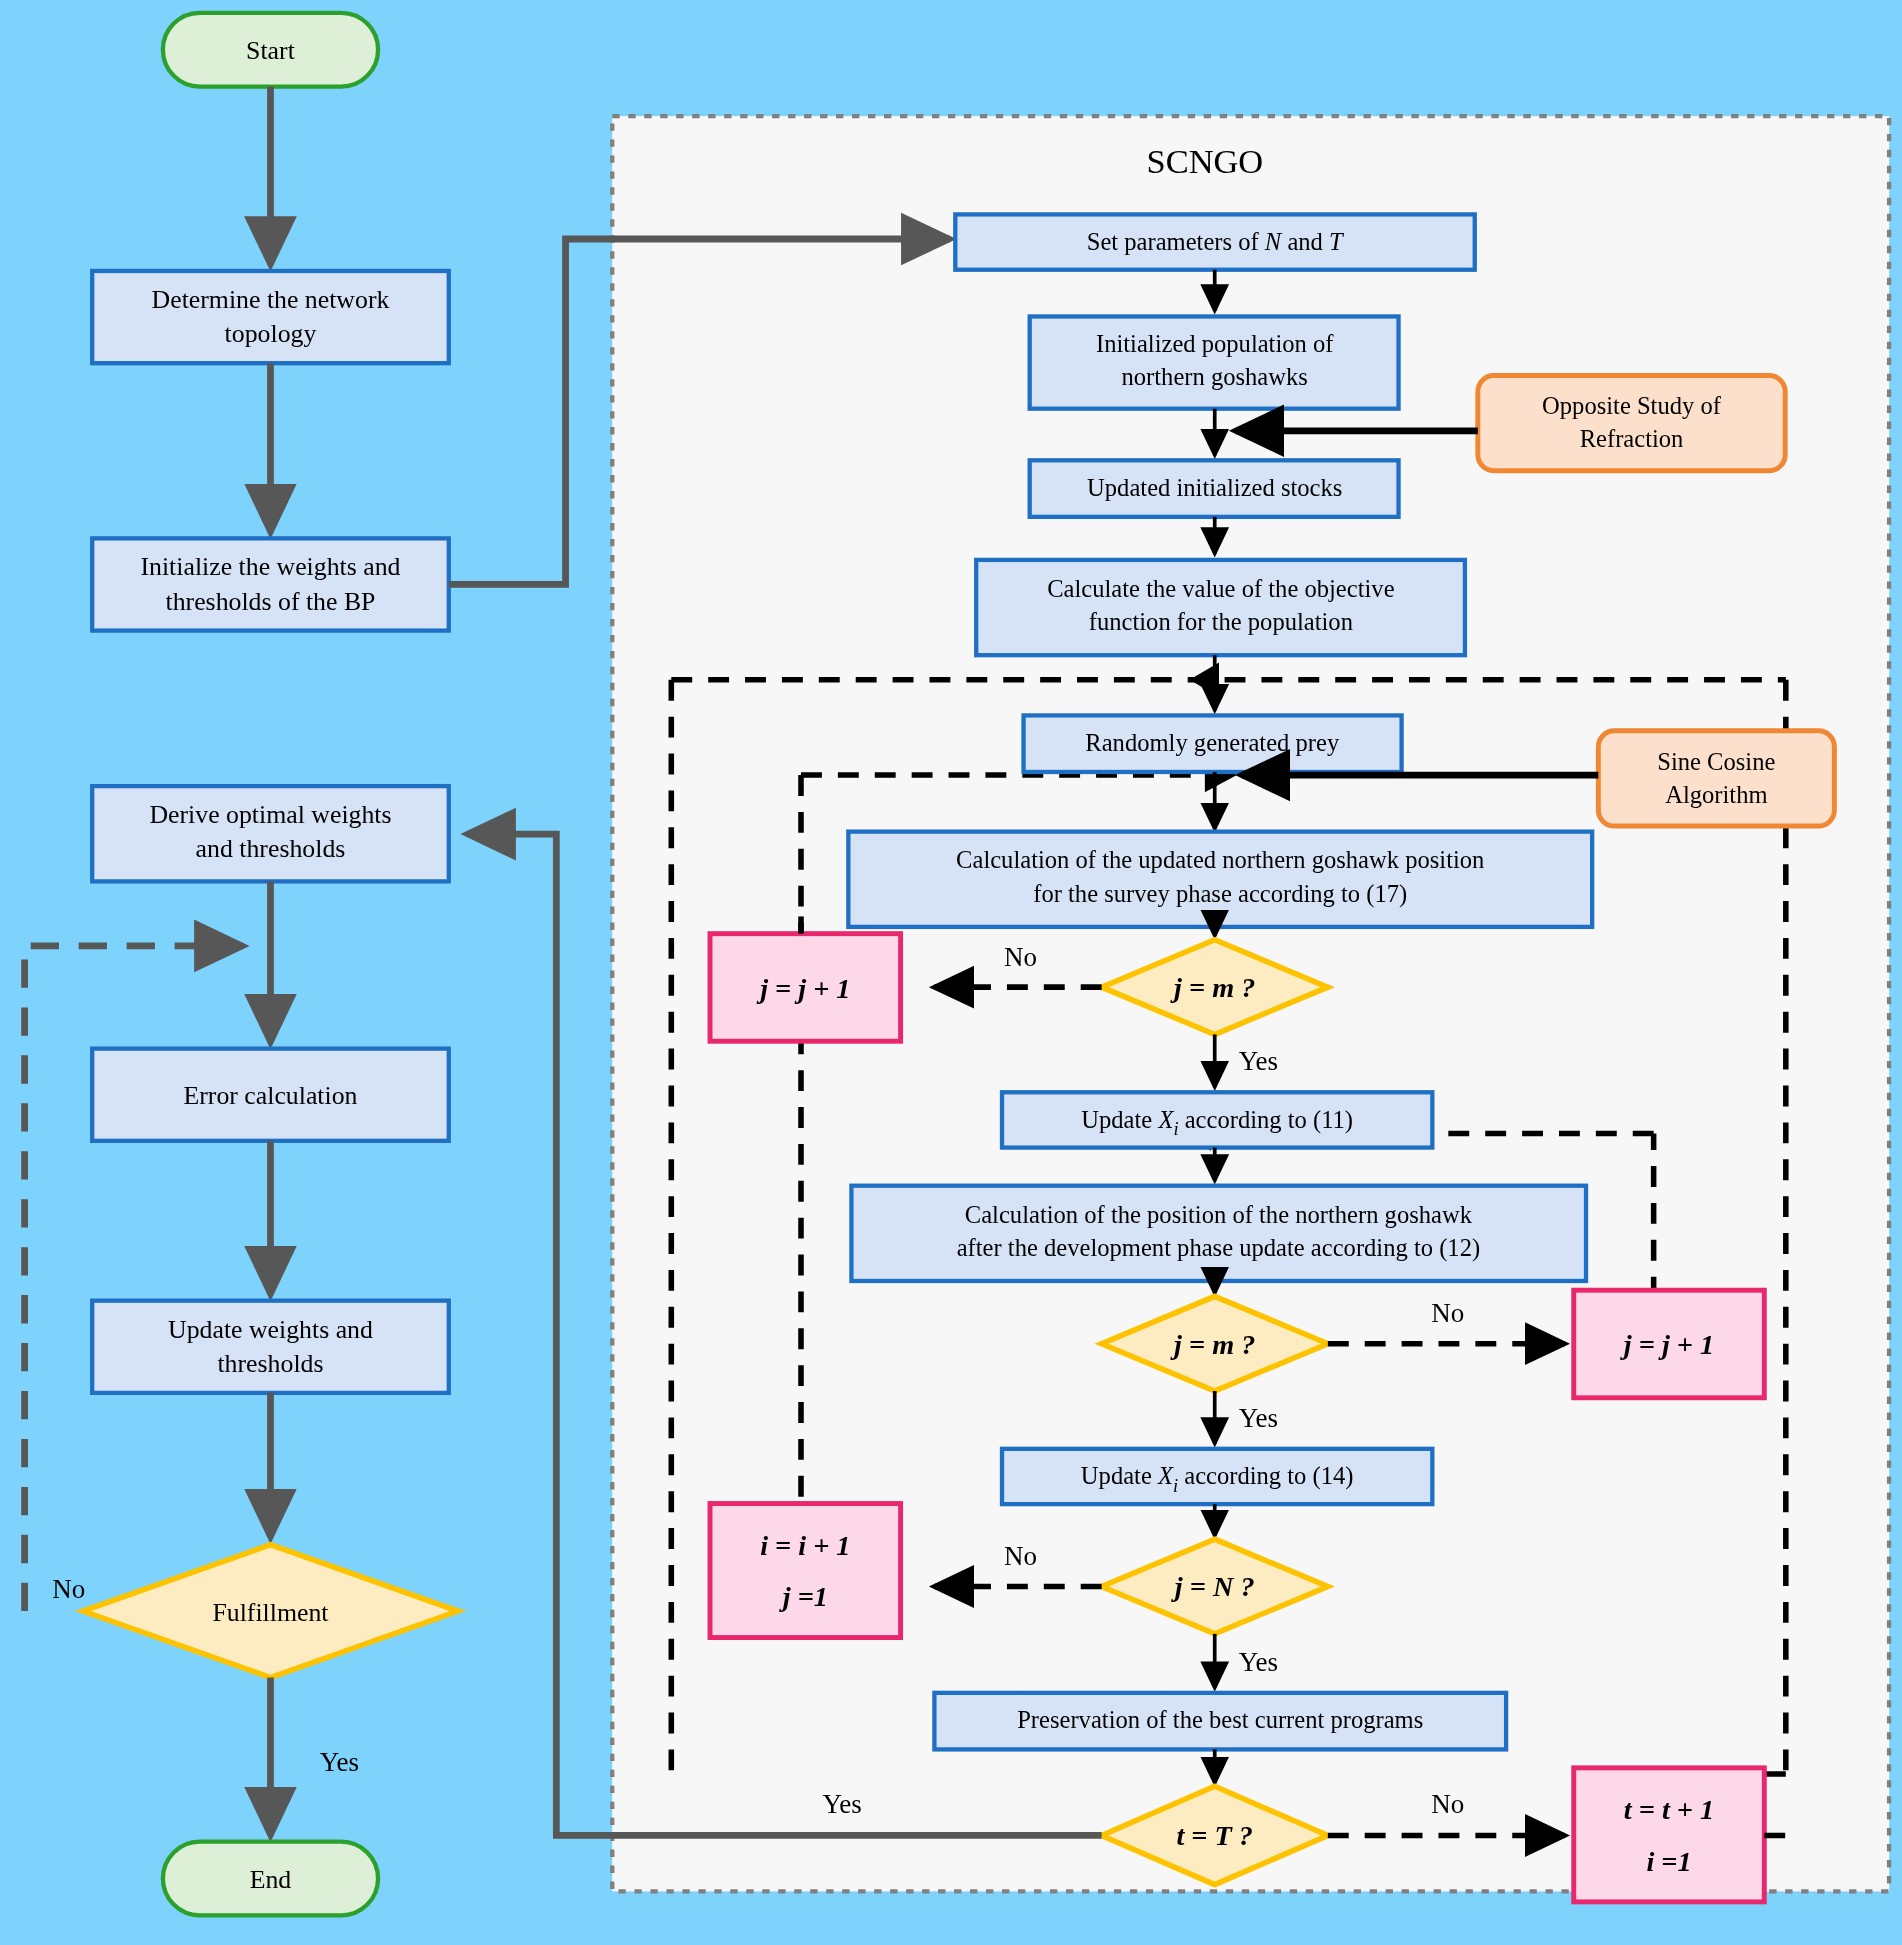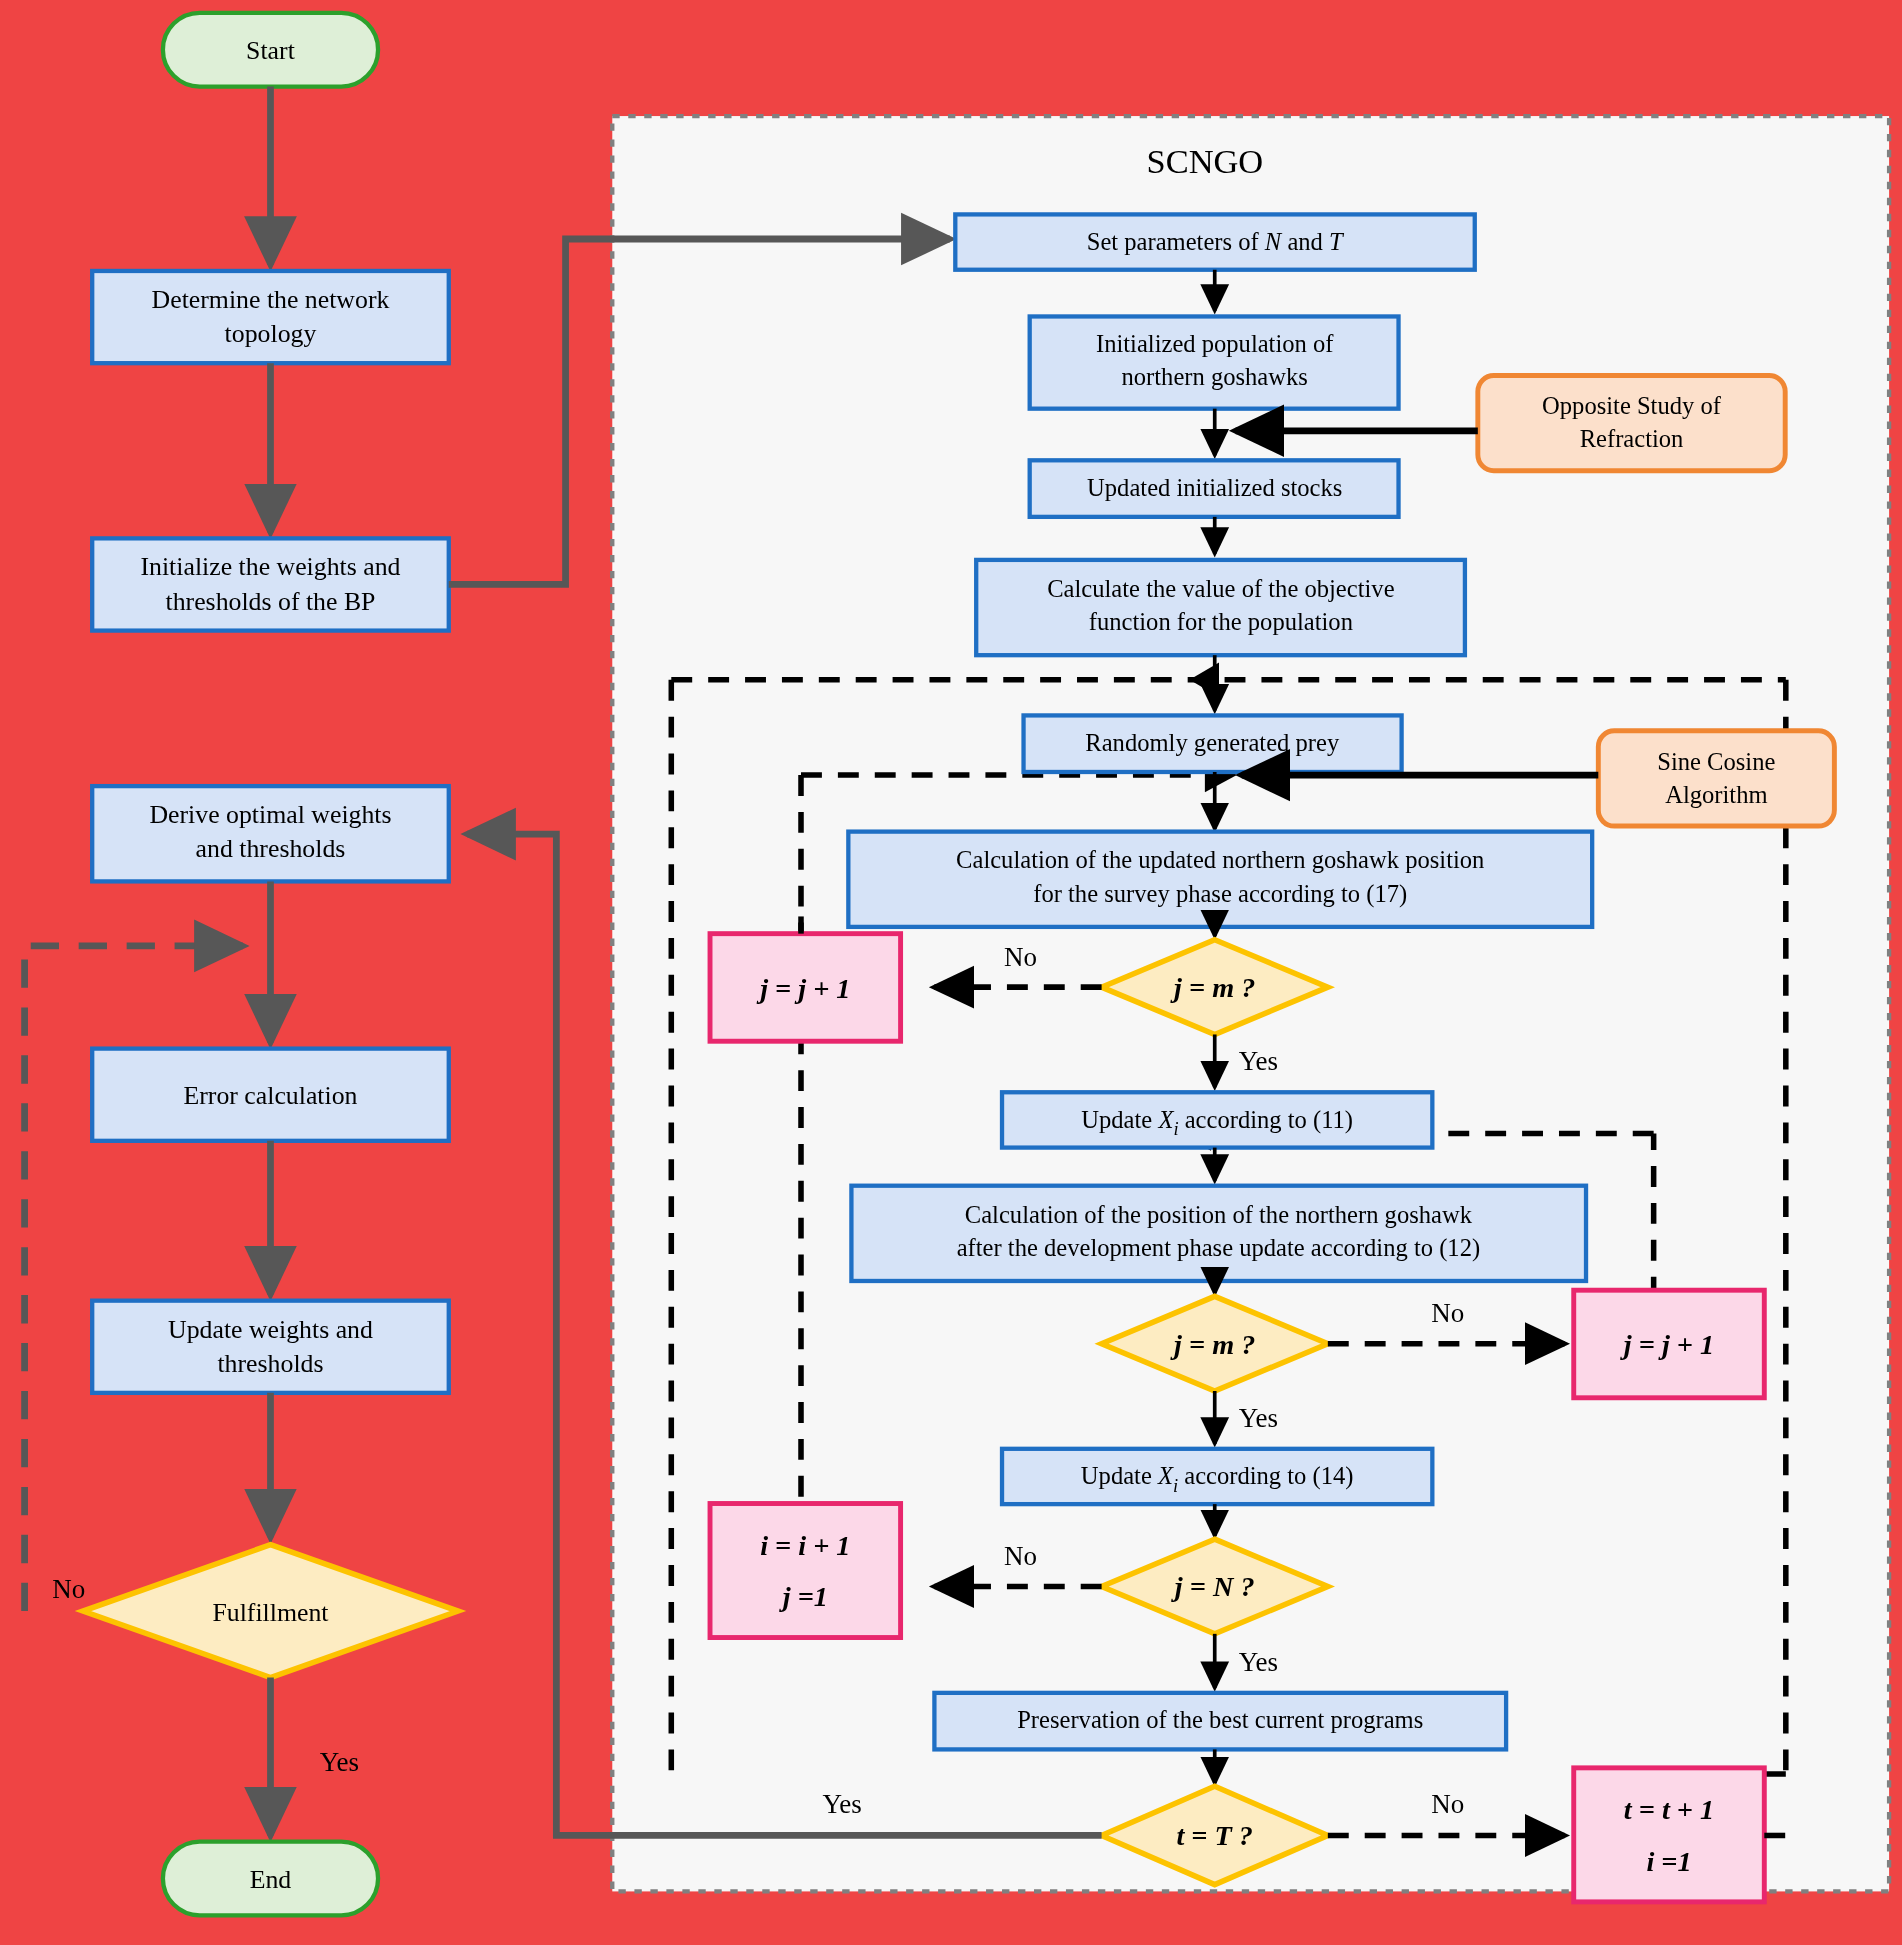--- a/index.html
+++ b/index.html
@@ -1,16 +1,16 @@
 <!DOCTYPE html>
 <html style="font-size:9.8px"><head>
 <meta charset="utf-8">
 <style>
   html,body{margin:0;padding:0;background:#ffffff;}
-  #root{position:relative;width:1902px;height:1946px;background:#ef4444;
+  #root{position:relative;width:1902px;height:1946px;background:#7dd3fc;
         font-family:"Liberation Serif","DejaVu Serif",serif;}
   svg{position:absolute;top:0;left:0;width:1902px;height:1946px;}
   text{font-family:"Liberation Serif","DejaVu Serif",serif;fill:#000;}
   .lbl{font-size:42px;}
   .lbl-sm{font-size:40px;}
   .yn{font-size:44px;}
   .mono-it{font-style:italic;font-weight:bold;font-size:46px;}
   .it{font-style:italic;}
   .title{font-size:56px;}
 </style>

